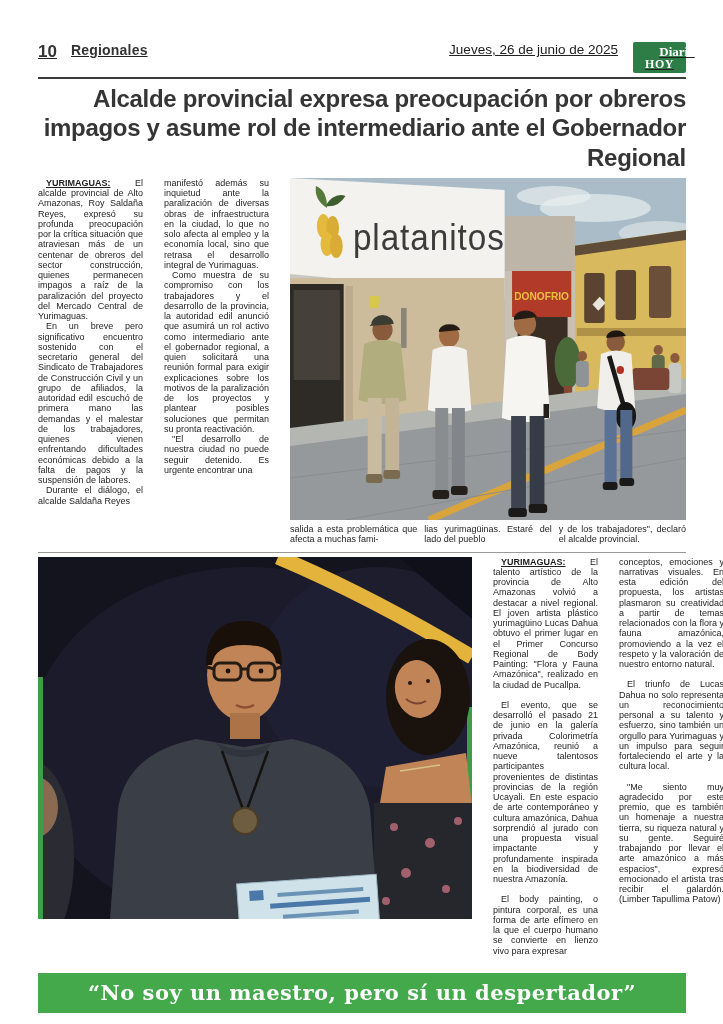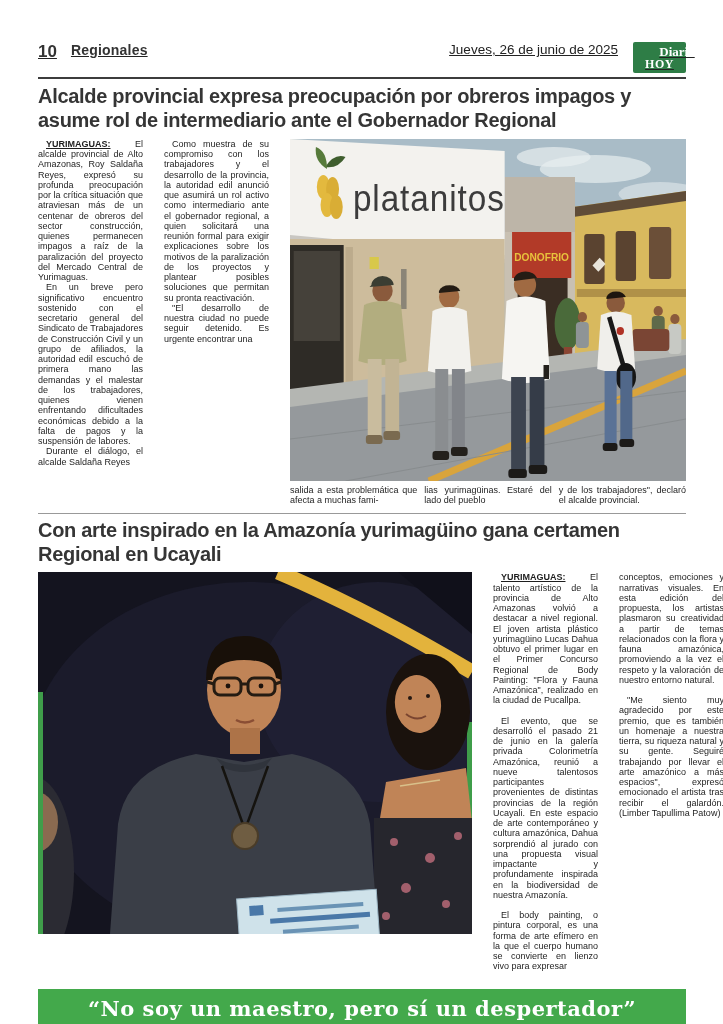--- a/index.html
+++ b/index.html
@@ -16,21 +16,21 @@
   .hdr .pnum { font-size:17px; font-weight:bold; color:#333; }
   .hdr .section { font-size:14px; font-weight:bold; color:#333; margin-left:14px; letter-spacing:.2px; }
   .hdr .spacer { flex:1; }
   .hdr .date { font-size:13.5px; color:#222; margin-right:15px; }
   .logo { width:53px; height:31px; border-radius:2px; display:flex; flex-direction:column; align-items:center; justify-content:center; line-height:1; }
   .logo .l1 { font-size:13px; color:#fff; font-weight:bold; font-family:"Liberation Serif",serif;padding-left:35px; }
   .logo .l2 { font-size:12px; color:#fff; font-weight:bold; font-family:"Liberation Serif",serif; letter-spacing:.5px; }
   .rule { border-bottom:2px solid #3c3c3c; margin-top:2px; margin-bottom:5px; }
 
   
-  .headline { text-align:left; font-weight:bold; color:#353535; font-size:20px; line-height:1.22; letter-spacing:-.3px; margin:2px 0 6px; }
+  .headline { text-align:right; font-weight:bold; color:#353535; font-size:24px; line-height:1.22; letter-spacing:-.3px; margin:2px 0 6px; }
 
   
   .cols { display:flex; gap:21px; }
   .tcol { width:105px; flex:0 0 105px; font-size:9px; line-height:1.14; text-align:justify; color:#1e1e1e; }
   .para { text-indent:8px; }
   .art2 .para { margin-bottom:10px; }
   .lead { font-weight:bold; text-decoration:underline; }
 
   .photoarea { flex:1; display:flex; flex-direction:column; }
   .photo1 { width:100%; height:342px; background:#adbdc6; }
@@ -65,20 +65,21 @@
 
   <div class="headline">Alcalde provincial expresa preocupación por obreros impagos y asume rol de intermediario ante el Gobernador Regional</div>
 
   <div class="cols art1">
     <div class="tcol">
       <p class="para"><span class="lead">YURIMAGUAS:</span> <span>El alcalde provincial de Alto Amazonas, Roy Saldaña Reyes, expresó su profunda preocupación por la crítica situación que atraviesan más de un centenar de obreros del sector construcción, quienes permanecen impagos a raíz de la paralización del proyecto del Mercado Central de Yurimaguas.</span></p>
       <p class="para">En un breve pero significativo encuentro sostenido con el secretario general del Sindicato de Trabajadores de Construcción Civil y un grupo de afiliados, la autoridad edil escuchó de primera mano las demandas y el malestar de los trabajadores, quienes vienen enfrentando dificultades económicas debido a la falta de pagos y la suspensión de labores.</p>
       <p class="para">Durante el diálogo, el alcalde Saldaña Reyes</p>
     </div>
     <div class="tcol">
+      <p class="para" style="text-indent:0">manifestó además su inquietud ante la paralización de diversas obras de infraestructura en la ciudad, lo que no solo afecta al empleo y la economía local, sino que retrasa el desarrollo integral de Yurimaguas.</p>
       <p class="para">Como muestra de su compromiso con los trabajadores y el desarrollo de la provincia, la autoridad edil anunció que asumirá un rol activo como intermediario ante el gobernador regional, a quien solicitará una reunión formal para exigir explicaciones sobre los motivos de la paralización de los proyectos y plantear posibles soluciones que permitan su pronta reactivación.</p>
       <p class="para">"El desarrollo de nuestra ciudad no puede seguir detenido. Es urgente encontrar una</p>
     </div>
 
     <div class="photoarea">
       <div class="photo1">
         <svg viewBox="0 0 428 342" preserveAspectRatio="none">
 
           <rect x="0" y="0" width="428" height="342" fill="#a9bcc7"></rect>
           <ellipse cx="330" cy="30" rx="60" ry="14" fill="#dfe7ea" opacity=".8"></ellipse>
@@ -186,21 +187,20 @@
       <div class="caprow">
         <div class="capcol">salida a esta problemática que afecta a muchas fami-</div>
         <div class="capcol">lias yurimagüinas. Estaré del lado del pueblo</div>
         <div class="capcol">y de los trabajadores", declaró el alcalde provincial.</div>
       </div>
     </div>
   </div>
 
   <div class="divider"></div>
 
-  <div class="headline">Con arte inspirado en la Amazonía yurimagüino gana certamen Regional en Ucayali</div>
 
   <div class="cols art2">
     <div class="photo2">
       <svg viewBox="0 0 434 362" preserveAspectRatio="none">
         <rect width="434" height="362" fill="#14141f"></rect>
         <ellipse cx="210" cy="190" rx="220" ry="180" fill="#1d1d2e" opacity=".8"></ellipse>
         <ellipse cx="340" cy="120" rx="120" ry="110" fill="#232338" opacity=".6"></ellipse>
 
         <path d="M 240,0 Q 330,38 434,100" stroke="#e3b33c" stroke-width="15" fill="none"></path>
         <polygon points="360,0 434,0 434,62" fill="#10101a"></polygon>
@@ -259,20 +259,21 @@
       </svg>
     </div>
 
     <div class="tcol">
       <p class="para"><span class="lead">YURIMAGUAS:</span> <span>El talento artístico de la provincia de Alto Amazonas volvió a destacar a nivel regional. El joven artista plástico yurimagüino Lucas Dahua obtuvo el primer lugar en el Primer Concurso Regional de Body Painting: "Flora y Fauna Amazónica", realizado en la ciudad de Pucallpa.</span></p>
       <p class="para">El evento, que se desarrolló el pasado 21 de junio en la galería privada Colorimetría Amazónica, reunió a nueve talentosos participantes provenientes de distintas provincias de la región Ucayali. En este espacio de arte contemporáneo y cultura amazónica, Dahua sorprendió al jurado con una propuesta visual impactante y profundamente inspirada en la biodiversidad de nuestra Amazonía.</p>
       <p class="para">El body painting, o pintura corporal, es una forma de arte efímero en la que el cuerpo humano se convierte en lienzo vivo para expresar</p>
     </div>
     <div class="tcol">
       <p class="para" style="text-indent:0">conceptos, emociones y narrativas visuales. En esta edición del propuesta, los artistas plasmaron su creatividad a partir de temas relacionados con la flora y fauna amazónica, promoviendo a la vez el respeto y la valoración de nuestro entorno natural.</p>
+      <p class="para">El triunfo de Lucas Dahua no solo representa un reconocimiento personal a su talento y esfuerzo, sino también un orgullo para Yurimaguas y un impulso para seguir fortaleciendo el arte y la cultura local.</p>
       <p class="para">"Me siento muy agradecido por este premio, que es también un homenaje a nuestra tierra, su riqueza natural y su gente. Seguiré trabajando por llevar el arte amazónico a más espacios", expresó emocionado el artista tras recibir el galardón. (Limber Tapullima Patow)</p>
     </div>
   </div>
 
   <div class="banner" style="background:#43a94b">
     <span>“No soy un maestro, pero sí un despertador”</span>
   </div>
 
 </div>
 

